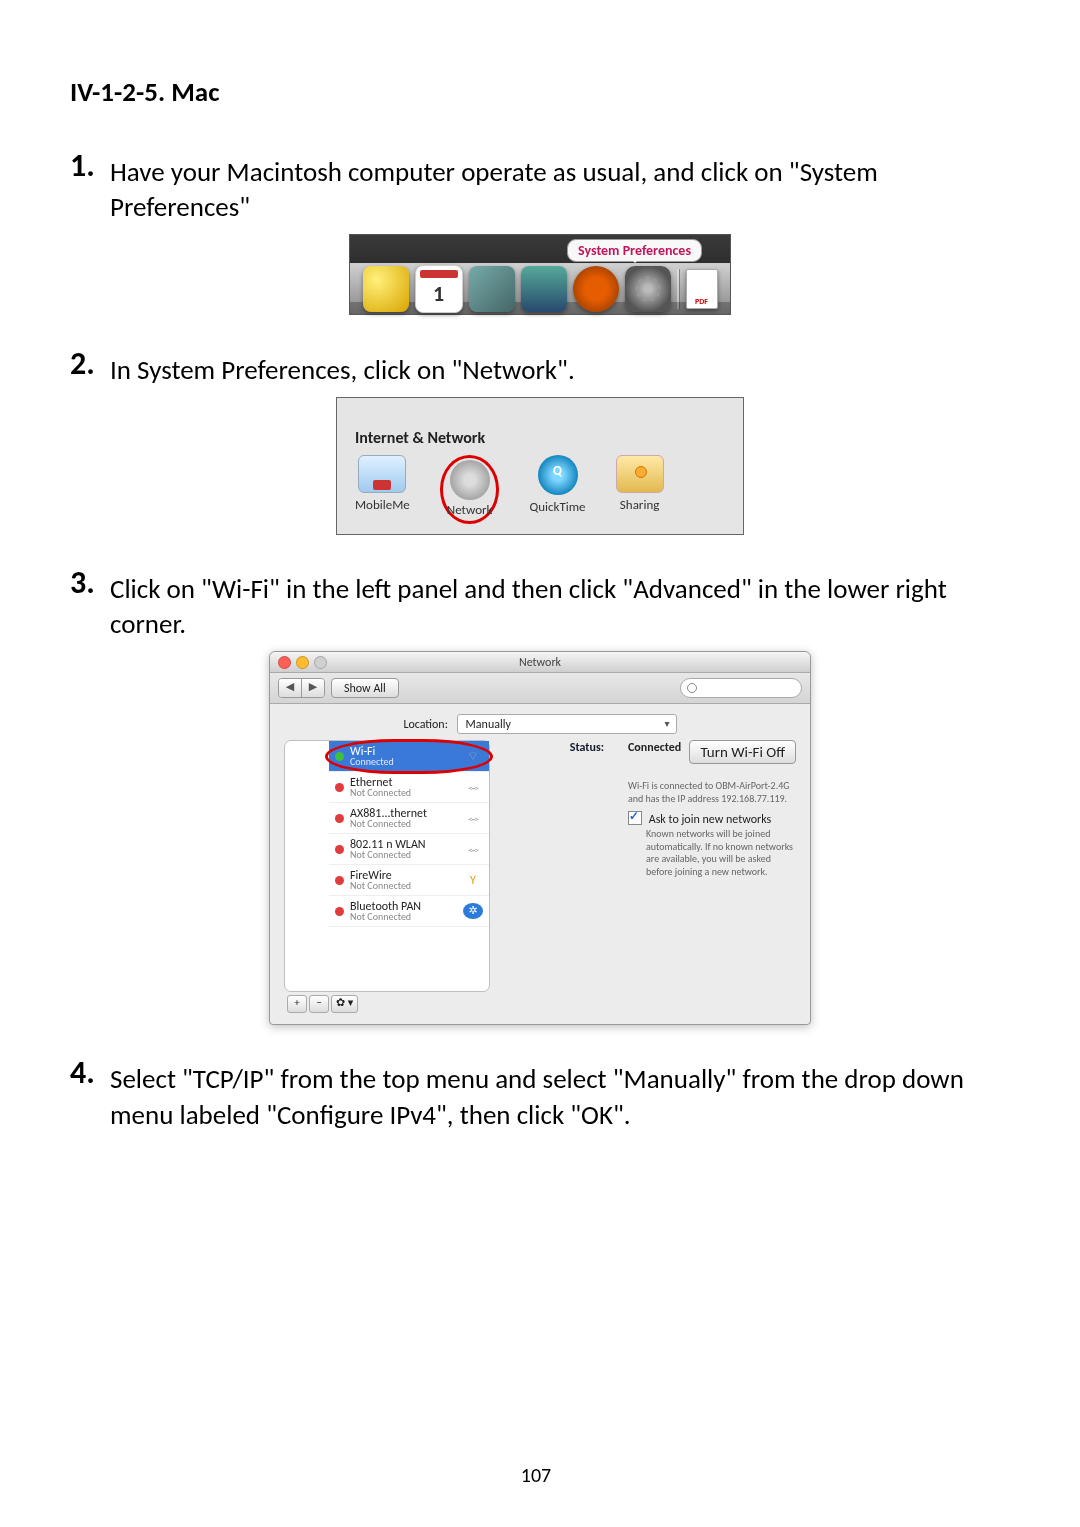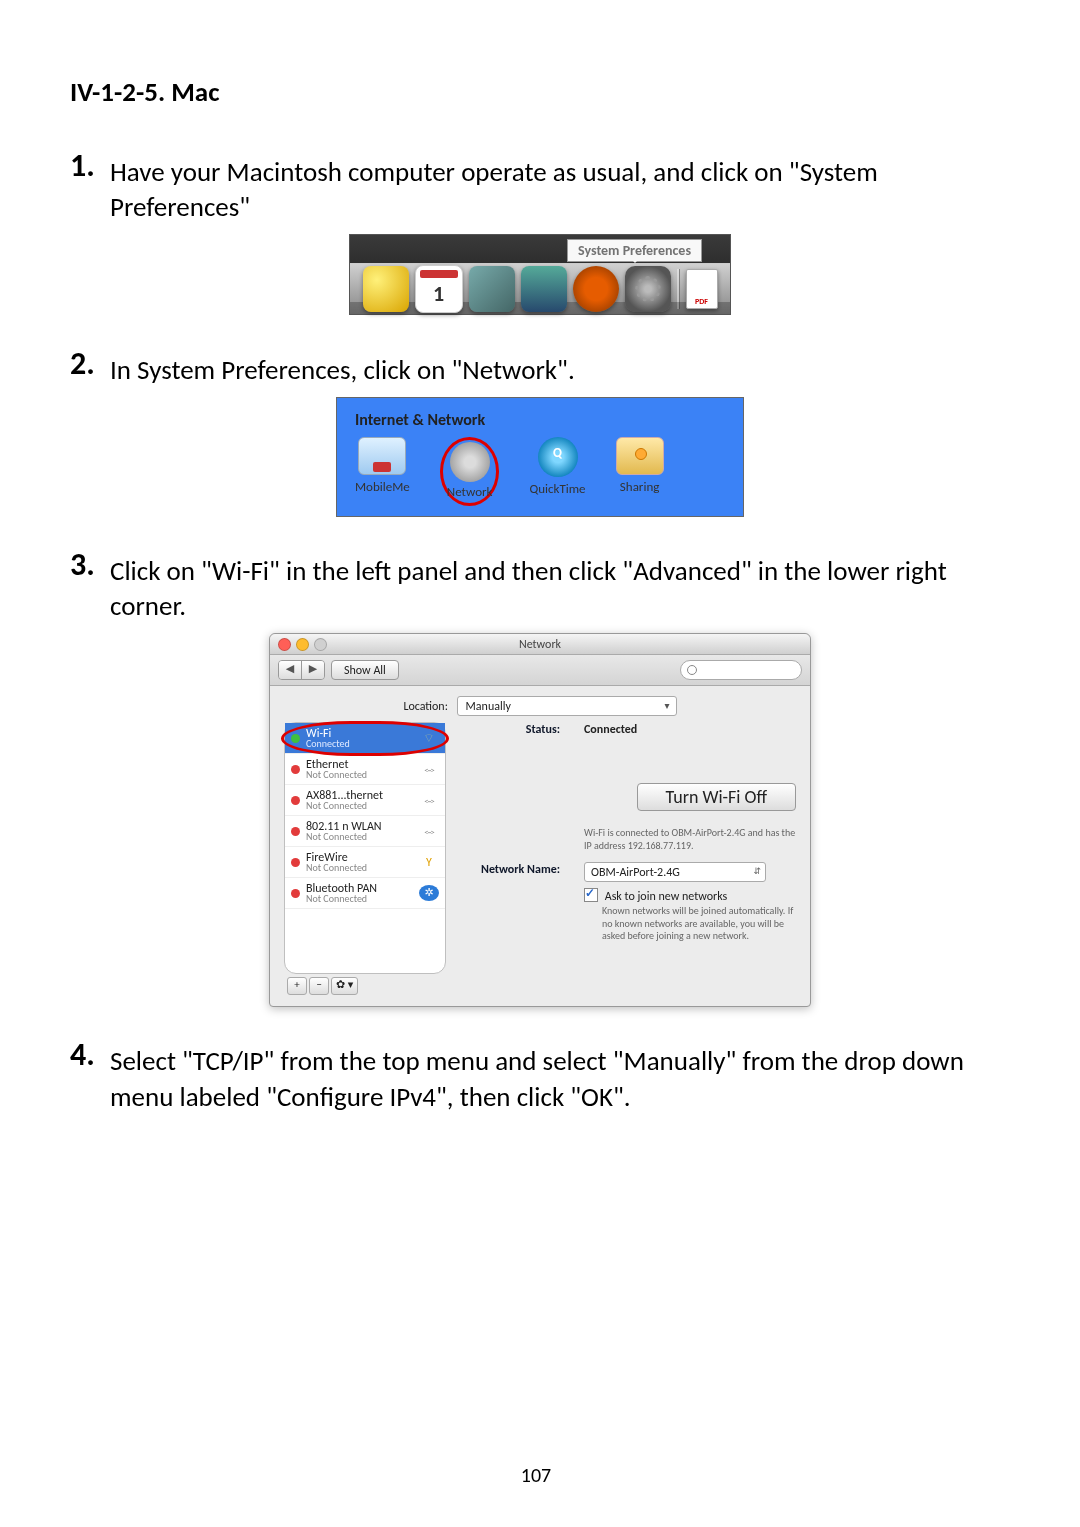--- a/index.html
+++ b/index.html
@@ -45,25 +45,25 @@
     background: linear-gradient(#3a3a3a, #181818);
     border: 1px solid #555;
     position: relative;
     padding: 6px 0 0 0;
   }
   .dock-tooltip {
     position: absolute;
     top: 4px; right: 28px;
     background: #f8f8f8;
     border: 1px solid #999;
-    border-radius: 0;
+    border-radius: 9px;
     font-size: 14px;
     font-weight: 600;
     padding: 2px 10px;
-    color:#737373;
+    color:#be185d;
   }
   .dock-tooltip:after{
     content:"";
     position:absolute;
     bottom:-6px; left:50%;
     margin-left:-4px;
     border:4px solid transparent;
     border-top-color:#f8f8f8;
   }
   .dock-shelf {
@@ -100,23 +100,23 @@
   .di-prefs { background: radial-gradient(circle at 50% 50%, #bbb 10%, #555 70%); border-radius:10px; }
   .di-prefs:after{content:"";position:absolute;top:10px;left:10px;right:10px;bottom:10px;border:4px dotted #999;border-radius:50%;}
   .dock-divider{width:2px;height:40px;background:rgba(255,255,255,.4);border-right:1px solid rgba(0,0,0,.4);align-self:center;}
   .di-pdf { width:30px;height:38px;background:#fff;border:1px solid #aaa;border-radius:2px;box-shadow: 0 2px 4px rgba(0,0,0,.4);position:relative;}
   .di-pdf:after{content:"PDF";position:absolute;bottom:2px;left:0;right:0;text-align:center;font-size:8px;color:#c00;font-weight:700;}
 
   
   .inet-panel{
     display:inline-block;
     border:1px solid #666;
-    background:#3b82f6;
+    background:#e5e5e5;
     width:370px;
-    padding:12px 18px 10px 18px;
+    padding:30px 18px 10px 18px;
     text-align:left;
     font-size:14px;
     color:#333;
   }
   .inet-title{font-weight:700;margin-bottom:8px;font-size:16px;color:#222;}
   .inet-row{display:flex;gap:30px;}
   .inet-item{text-align:center;font-size:13px;}
   .inet-icon{width:46px;height:36px;border-radius:6px;margin:0 auto 4px auto;display:block;}
   .ii-mobile{background:linear-gradient(#dff1ff,#9fcaf0);border:1px solid #9ab;position:relative;}
   .ii-mobile:after{content:"";position:absolute;bottom:2px;left:14px;width:18px;height:10px;background:#c33;border-radius:2px;}
@@ -166,21 +166,21 @@
   .navbtn span{background:linear-gradient(#fff,#ddd);width:22px;height:18px;text-align:center;line-height:16px;color:#555;font-size:11px;}
   .navbtn span+span{border-left:1px solid #999;}
   .showall{border:1px solid #999;border-radius:4px;background:linear-gradient(#fff,#ddd);padding:2px 12px;font-size:12px;}
   .searchbox{margin-left:auto;width:120px;height:18px;border:1px solid #aaa;border-radius:10px;background:#fff;position:relative;}
   .searchbox:before{content:"";position:absolute;left:6px;top:4px;width:8px;height:8px;border:1px solid #888;border-radius:50%;}
   .loc-row{text-align:center;padding:10px 0 6px 0;}
   .loc-select{display:inline-block;border:1px solid #aaa;background:#fff;padding:2px 60px 2px 8px;border-radius:3px;position:relative;font-size:12px;min-width:150px;text-align:left;}
   .loc-select:after{content:"▾";position:absolute;right:6px;top:2px;font-size:10px;color:#555;}
   .loc-label{font-size:12px;margin-right:6px;}
   .nw-body{display:flex;padding:0 14px 8px 14px;gap:14px;}
-  .svc-list{width:160px;background:#fff;border:1px solid #bfbfbf;border-radius:12px;min-height:250px;}
+  .svc-list{width:160px;background:#fff;border:1px solid #bfbfbf;border-radius:7px;min-height:250px;padding-left:44px;}
   .svc-item{display:flex;align-items:center;gap:6px;padding:4px 6px;border-bottom:1px solid #eee;}
   .svc-dot{width:9px;height:9px;border-radius:50%;flex:0 0 9px;}
   .sd-g{background:#3fbf3f;} .sd-r{background:#e23b3b;}
   .svc-main{flex:1;min-width:0;}
   .svc-name{font-size:12px;line-height:1;}
   .svc-sub{font-size:10px;color:#888;line-height:1;}
   .svc-ic{width:20px;height:16px;flex:0 0 20px;display:flex;align-items:center;justify-content:center;color:#888;}
   .svc-sel{background:#3a79d8;color:#fff;}
   .svc-sel .svc-sub{color:#dfe9ff;}
   .svc-wrap-circle{position:relative;}
@@ -189,21 +189,21 @@
     border:3px solid #d00;border-radius:50%/60%;
     pointer-events:none;
   }
   .svc-footer{display:flex;gap:2px;padding:3px;}
   .sf-btn{border:1px solid #aaa;background:linear-gradient(#fff,#ddd);width:18px;height:16px;text-align:center;font-size:11px;line-height:14px;border-radius:3px;}
   .detail{flex:1;font-size:12px;}
   .d-row{display:flex;align-items:flex-start;margin-bottom:6px;}
   .d-lab{width:100px;text-align:right;padding-right:24px;color:#0f172a;font-weight:bold;}
   .d-val{flex:1;}
   .d-bold{font-weight:700;}
-  .btn{border:1px solid #999;background:linear-gradient(#fff,#ddd);border-radius:4px;padding:2px 28px;font-size:18px;display:inline-block;margin-top:47px;}
+  .btn{border:1px solid #999;background:linear-gradient(#fff,#ddd);border-radius:4px;padding:2px 10px;font-size:15px;display:inline-block;}
   .sel-field{border:1px solid #aaa;background:#fff;padding:2px 24px 2px 6px;border-radius:3px;position:relative;font-size:12px;display:inline-block;min-width:150px;}
   .sel-field:after{content:"⇵";position:absolute;right:4px;top:2px;font-size:9px;color:#666;}
   .chk{display:inline-block;width:12px;height:12px;border:1px solid #888;background:#fff;margin-right:4px;vertical-align:-2px;position:relative;}
   .chk:after{content:"✓";position:absolute;top:-3px;left:0;font-size:12px;color:#2867c9;font-weight:700;}
   .small-grey{font-size:10px;color:#666;line-height:1.25;}
   .bottom-row{display:flex;align-items:center;padding:4px 14px 6px 14px;}
   .adv-circle{position:relative;display:inline-block;}
   .adv-circle:before{content:"";position:absolute;left:-12px;right:-10px;top:-6px;bottom:-6px;border:3px solid #d00;border-radius:50%/60%;pointer-events:none;}
   .helpbtn{width:18px;height:18px;border-radius:50%;border:1px solid #999;background:linear-gradient(#fff,#ddd);text-align:center;font-size:12px;line-height:16px;color:#555;}
   .lock-row{display:flex;align-items:center;gap:6px;padding:6px 14px 12px 14px;font-size:12px;color:#333;}
@@ -368,26 +368,20 @@
           <div class="detail">
             <div class="d-row">
               <div class="d-lab">Status:</div>
               <div class="d-val">
                 <span class="d-bold">Connected</span>
                 <span class="btn" style="float:right;">Turn Wi-Fi Off</span>
                 <div style="clear:both;"></div>
                 <div class="small-grey" style="margin-top:16px;">Wi-Fi is connected to OBM-AirPort-2.4G and has the IP address 192.168.77.119.</div>
               </div>
             </div>
-            <div class="d-row" style="margin-top:10px;">
-              <div class="d-lab">Network Name:</div>
-              <div class="d-val">
-                <span class="sel-field">OBM-AirPort-2.4G</span>
-              </div>
-            </div>
             <div class="d-row">
               <div class="d-lab"></div>
               <div class="d-val">
                 <span class="chk"></span>
                 <span>Ask to join new networks</span>
                 <div class="small-grey" style="margin-left:18px;margin-top:2px;max-width:230px;">Known networks will be joined automatically. If no known networks are available, you will be asked before joining a new network.</div>
               </div>
             </div>
           </div>
         </div>

